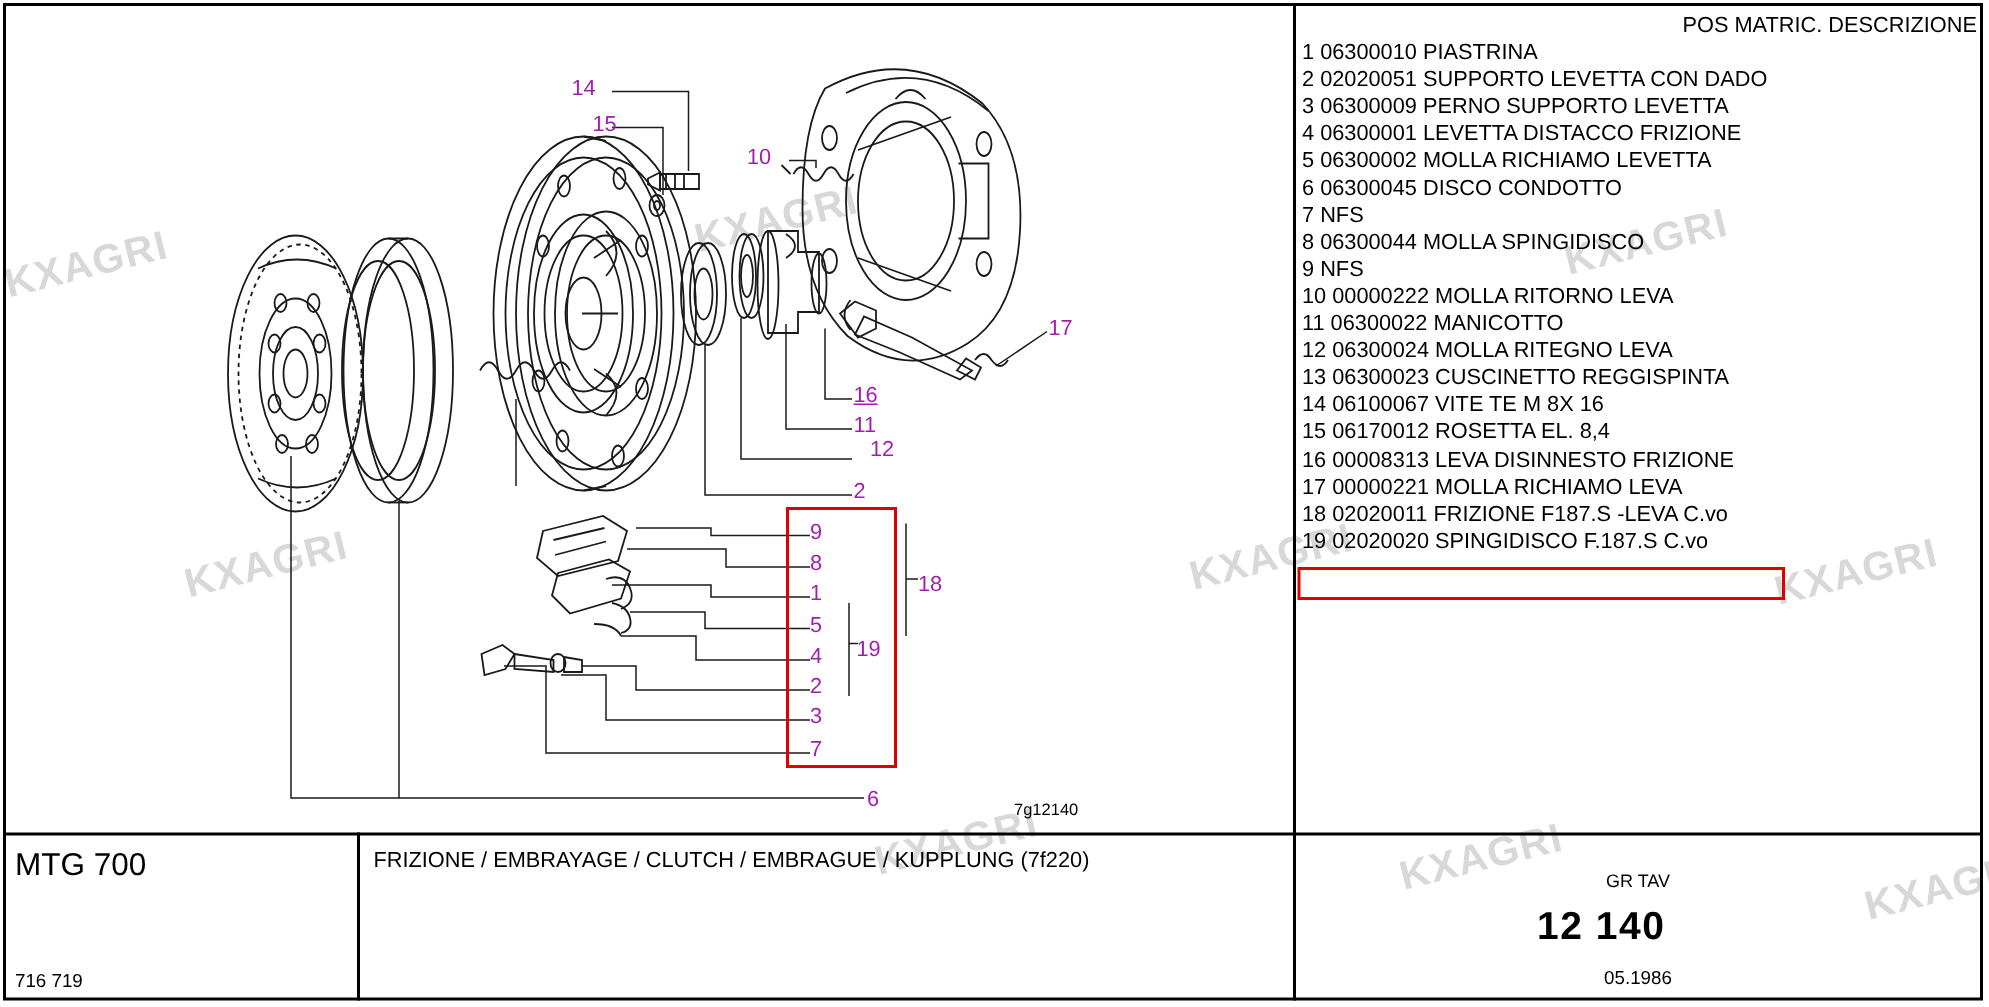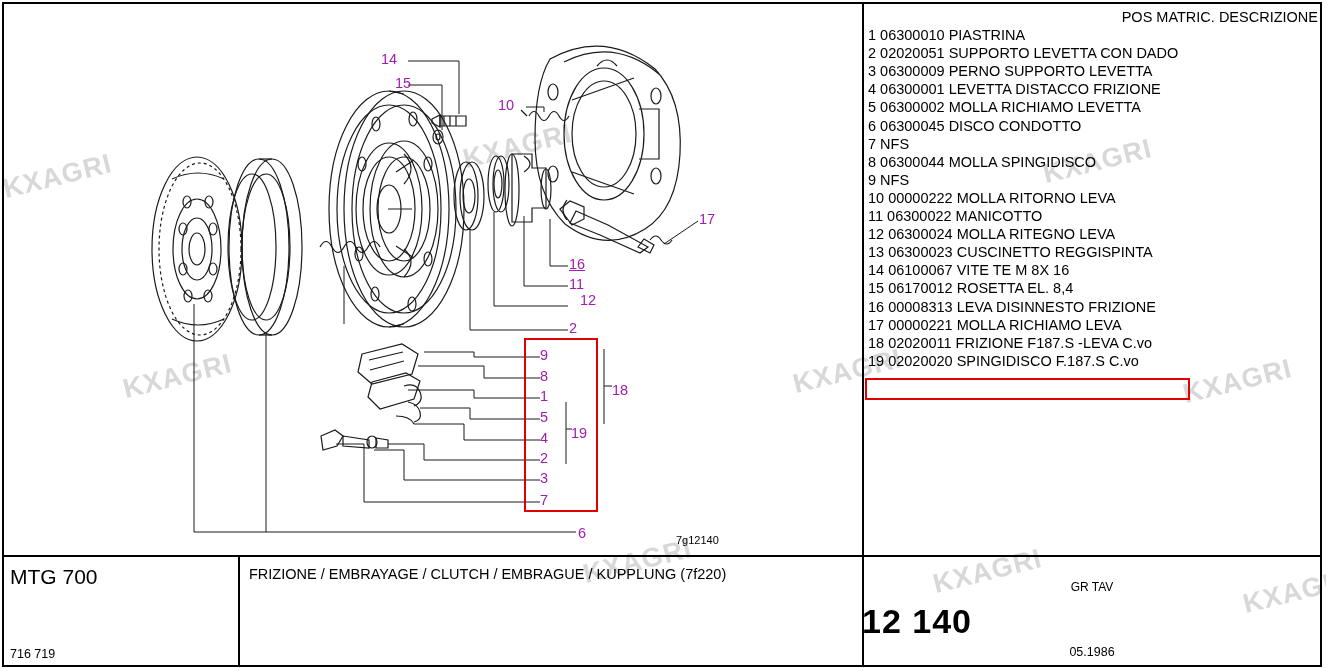--- a/index.html
+++ b/index.html
@@ -126,21 +126,22 @@
     top: 580px;
     width: 460px;
     text-align: center;
     font-size: 12px;
   }
   .tavnum {
     position: absolute;
     left: 862px;
     top: 602px;
     width: 411px;
-    font-size: 34px;
+    text-align: center;
+    font-size: 26px;
     font-weight: bold;
     letter-spacing: 1px;
   }
   .tavdate {
     position: absolute;
     left: 862px;
     top: 645px;
     width: 460px;
     text-align: center;
     font-size: 12.5px;

